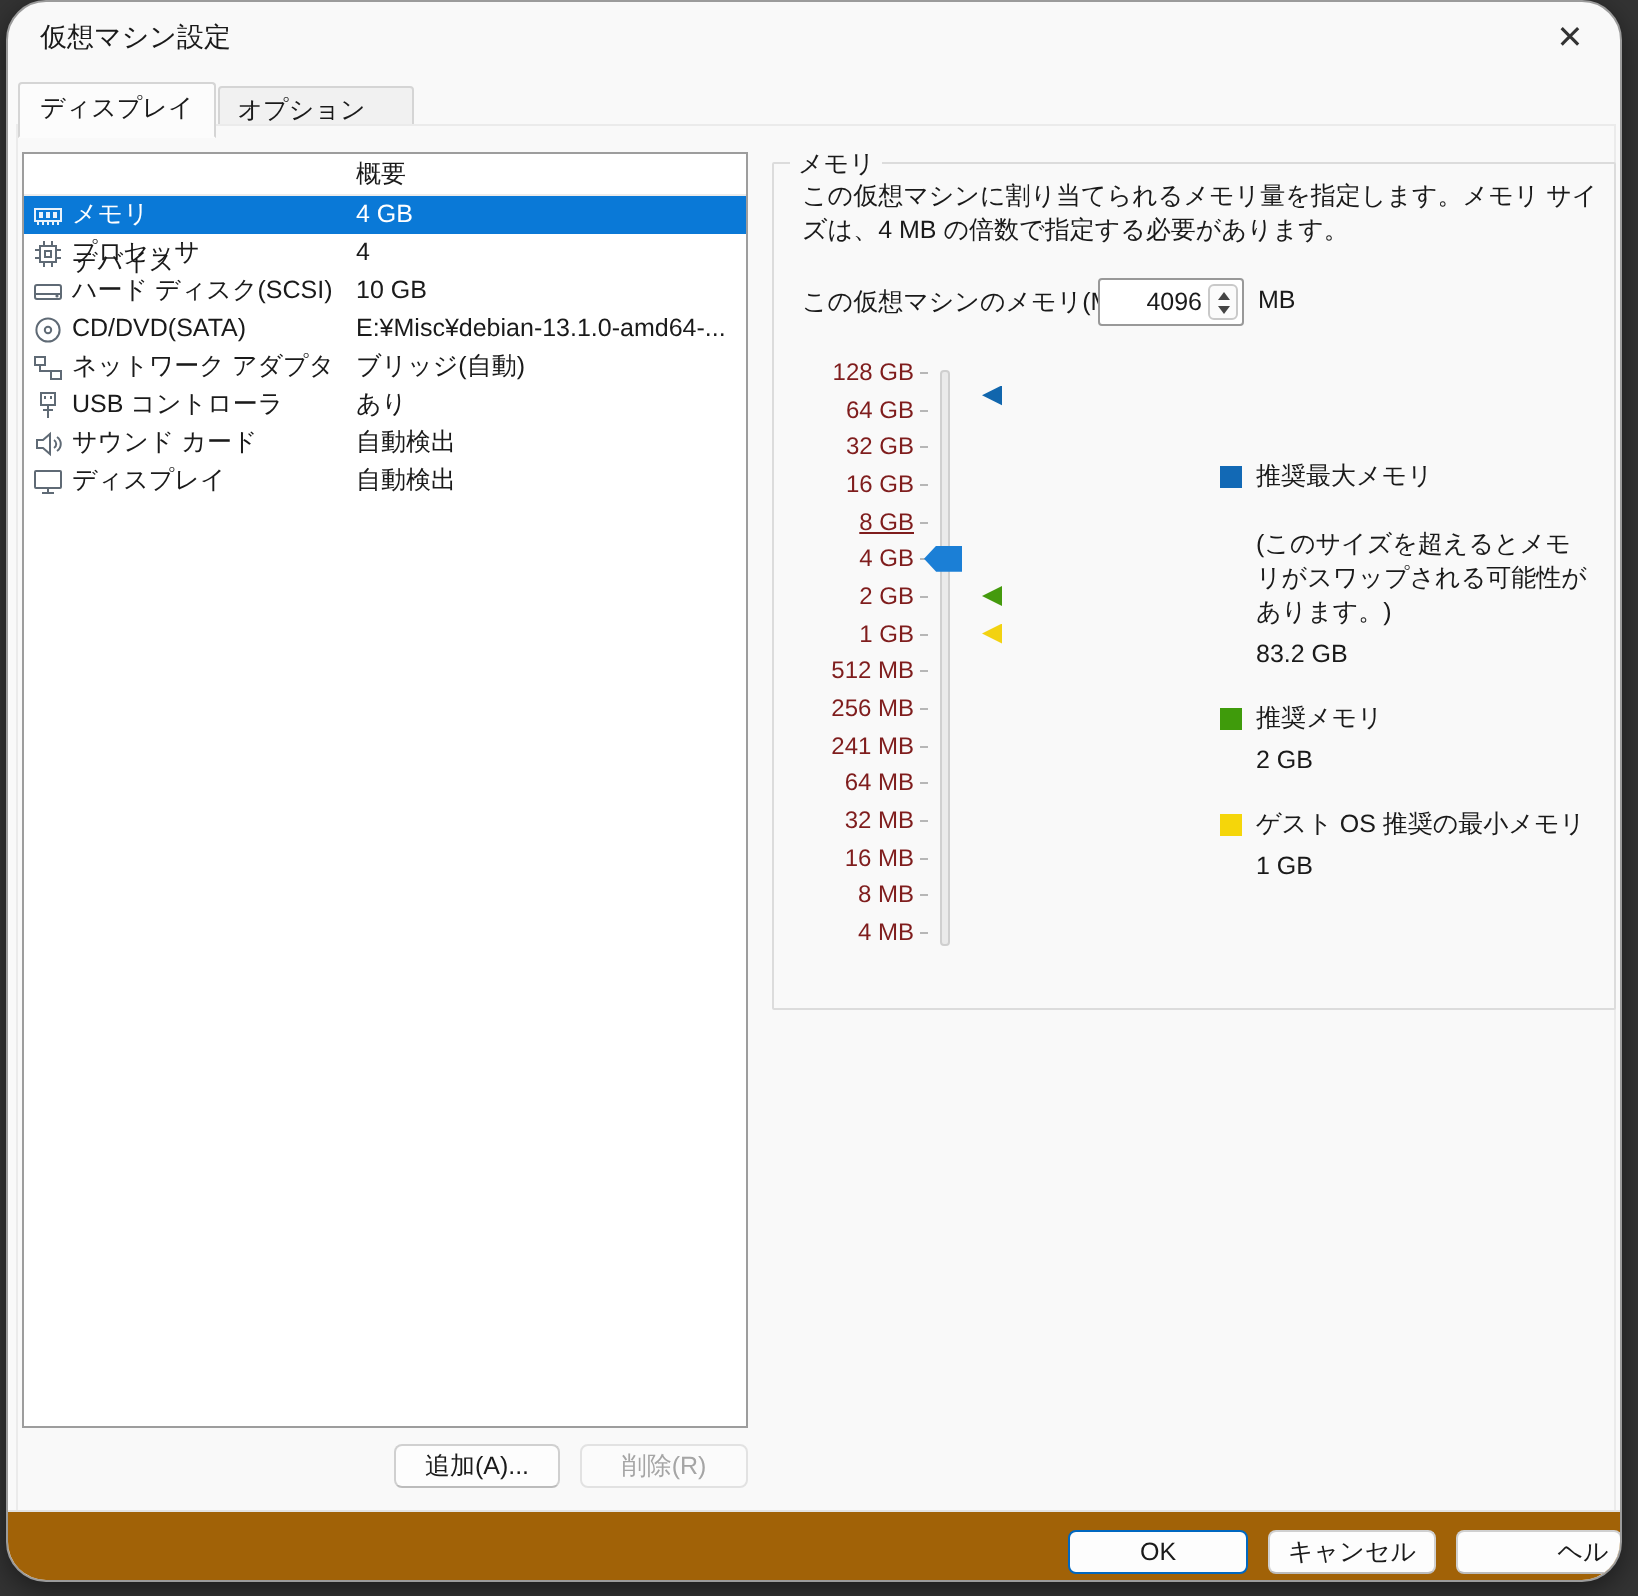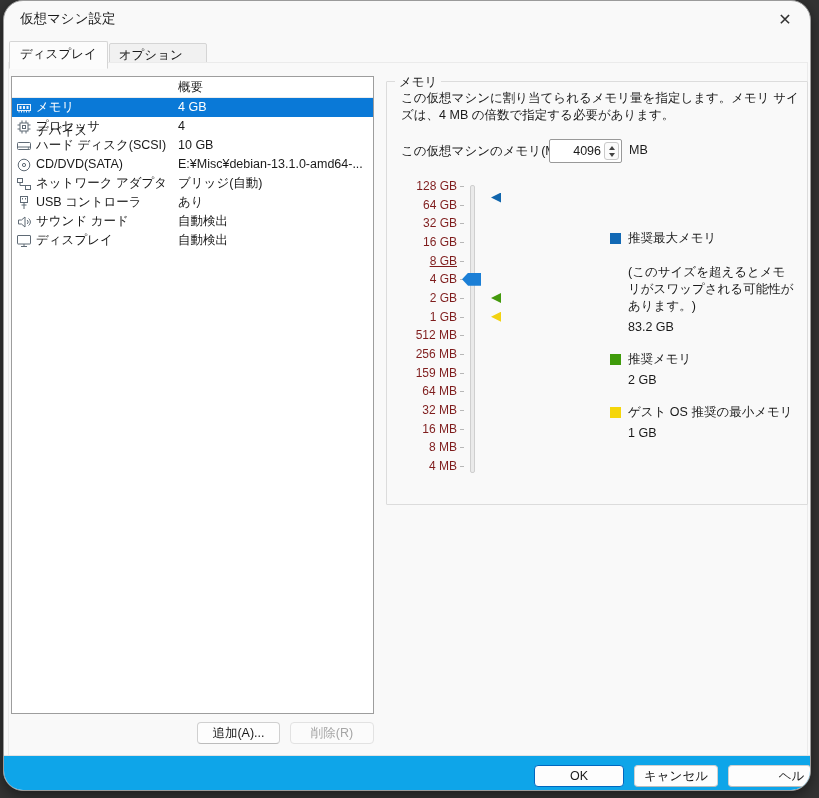--- a/index.html
+++ b/index.html
@@ -98,21 +98,21 @@
   .legend { position:absolute; left:223px; top:148px; width:190px; }
   .legend-item { margin-bottom:17px; }
   .legend-head { display:flex; align-items:center; gap:7px; }
   .legend-swatch { width:11px; height:11px; flex:none; }
   .legend-label { font-size:12.5px; }
   .legend-note { margin:17px 0 0 18px; width:168px; line-height:17px; font-size:12.5px; }
   .legend-value { margin:5px 0 0 18px; font-size:12.5px; }
   
   .footer {
     position:absolute; left:0; right:0; bottom:0; height:35px;
-    background:#0ea5e9; border-top:1px solid #e2e2e2; border-radius:0 0 8px 8px;
+    background:#a16207; border-top:1px solid #e2e2e2; border-radius:0 0 8px 8px;
   }
   .btn-ok { left:530px; top:9px; width:90px; border:1px solid #0067c0; }
   .btn-cancel { left:630px; top:9px; width:84px; }
   .btn-help { left:724px; top:9px; width:83px;padding-left:44px; }
   .footer .btn { position:absolute; }
 </style>
 </head>
 <body>
 
 <div class="dialog">
@@ -259,21 +259,21 @@
         <div class="scale-label" style="left: 8px; top: 190.35px;">4 GB</div>
         <div class="scale-tick" style="left: 73px; top: 197.35px;"></div>
         <div class="scale-label" style="left: 8px; top: 209.02px;">2 GB</div>
         <div class="scale-tick" style="left: 73px; top: 216.02px;"></div>
         <div class="scale-label" style="left: 8px; top: 227.69px;">1 GB</div>
         <div class="scale-tick" style="left: 73px; top: 234.69px;"></div>
         <div class="scale-label" style="left: 8px; top: 246.36px;">512 MB</div>
         <div class="scale-tick" style="left: 73px; top: 253.36px;"></div>
         <div class="scale-label" style="left: 8px; top: 265.03px;">256 MB</div>
         <div class="scale-tick" style="left: 73px; top: 272.03px;"></div>
-        <div class="scale-label" style="left: 8px; top: 283.7px;">159 MB</div>
+        <div class="scale-label" style="left: 8px; top: 283.7px;">241 MB</div>
         <div class="scale-tick" style="left: 73px; top: 290.7px;"></div>
         <div class="scale-label" style="left: 8px; top: 302.37px;">64 MB</div>
         <div class="scale-tick" style="left: 73px; top: 309.37px;"></div>
         <div class="scale-label" style="left: 8px; top: 321.04px;">32 MB</div>
         <div class="scale-tick" style="left: 73px; top: 328.04px;"></div>
         <div class="scale-label" style="left: 8px; top: 339.71px;">16 MB</div>
         <div class="scale-tick" style="left: 73px; top: 346.71px;"></div>
         <div class="scale-label" style="left: 8px; top: 358.38px;">8 MB</div>
         <div class="scale-tick" style="left: 73px; top: 365.38px;"></div>
         <div class="scale-label" style="left: 8px; top: 377.05px;">4 MB</div>

